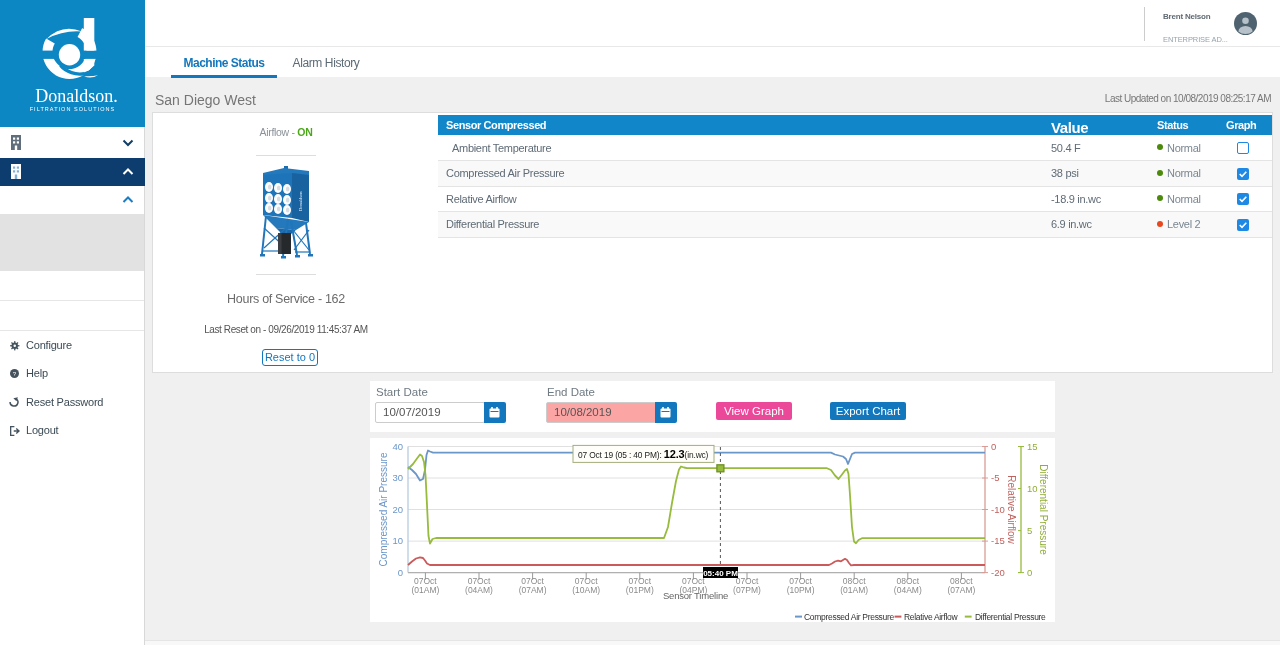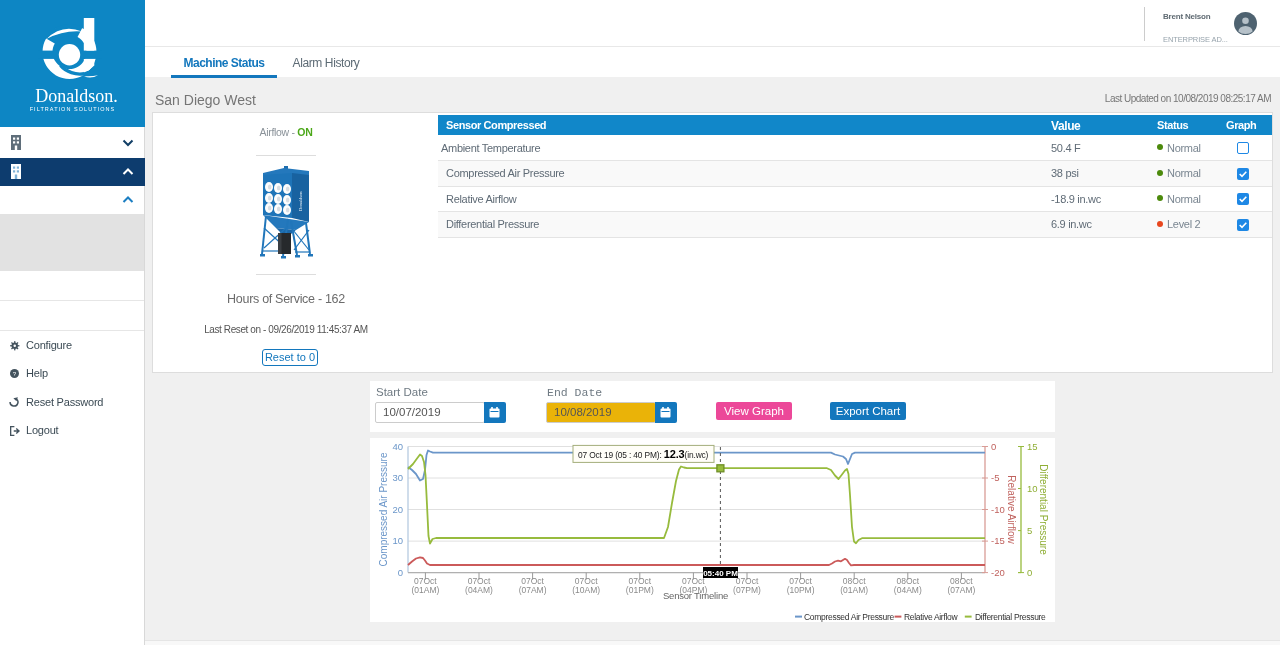--- a/index.html
+++ b/index.html
@@ -183,30 +183,30 @@
     </g>
   </svg>
 
   <div class="abs" style="left:256px; top:274px; width:60px; height:1px; background:#ddd;"></div>
   <div class="abs" style="left:216px; top:292px; width:140px; text-align:center; font-size:12.5px; letter-spacing:-0.3px; color:#6b6b6b;">Hours of Service - 162</div>
   <div class="abs" style="left:186px; top:324px; width:200px; text-align:center; font-size:10px; letter-spacing:-0.4px; color:#555;">Last Reset on - 09/26/2019 11:45:37 AM</div>
   <div class="abs" style="left:262px; top:349px; width:56px; height:17px; border:1px solid #1377bd; border-radius:3px; text-align:center; font-size:11px; color:#1377bd; line-height:15px;">Reset to 0</div>
 
   <div class="abs" style="left:438px; top:115px; width:834px; height:20px; background:#1187c9;"></div>
   <div class="abs" style="left:446px; top:119px; font-size:11px; letter-spacing:-0.4px; font-weight:bold; color:#fff;">Sensor Compressed</div>
-  <div class="abs" style="left:1051px; top:119px; font-size:12px; letter-spacing:-0.4px; font-weight:bold; color:#fff;">Value</div>
+  <div class="abs" style="left:1051px; top:119px; font-size:15px; letter-spacing:-0.4px; font-weight:bold; color:#fff;">Value</div>
   <div class="abs" style="left:1157px; top:119px; font-size:11px; letter-spacing:-0.4px; font-weight:bold; color:#fff;">Status</div>
   <div class="abs" style="left:1226px; top:119px; font-size:11px; letter-spacing:-0.4px; font-weight:bold; color:#fff;">Graph</div>
 
   <div class="abs" style="left:438px; top:135px; width:834px; height:26px; background:#fff; border-bottom:1px solid #e4e4e4;"></div>
   <div class="abs" style="left:438px; top:161px; width:834px; height:26px; background:#f9f9f9; border-bottom:1px solid #e4e4e4;"></div>
   <div class="abs" style="left:438px; top:187px; width:834px; height:25px; background:#fff; border-bottom:1px solid #e4e4e4;"></div>
   <div class="abs" style="left:438px; top:212px; width:834px; height:26px; background:#f9f9f9; border-bottom:1px solid #e4e4e4;"></div>
 
-  <div class="abs" style="left:441px; top:142px; font-size:11px; letter-spacing:-0.3px; color:#5f6b76;">Ambient Temperature</div>
+  <div class="abs" style="left:452px; top:142px; font-size:11px; letter-spacing:-0.3px; color:#5f6b76;">Ambient Temperature</div>
   <div class="abs" style="left:1051px; top:142px; font-size:11px; letter-spacing:-0.3px; color:#5f6b76;">50.4 F</div>
   <div class="abs" style="left:1157px; top:144px; width:6px; height:6px; border-radius:50%; background:#4c8a0c;"></div>
   <div class="abs" style="left:1167px; top:142px; font-size:11px; letter-spacing:-0.3px; color:#7a8691;">Normal</div>
   <div class="abs" style="left:1237px; top:142px; width:12px; height:12px; border:1.5px solid #1e88e5; border-radius:2px; background:#fff;"></div>
 
   <div class="abs" style="left:446px; top:167px; font-size:11px; letter-spacing:-0.3px; color:#5f6b76;">Compressed Air Pressure</div>
   <div class="abs" style="left:1051px; top:167px; font-size:11px; letter-spacing:-0.3px; color:#5f6b76;">38 psi</div>
   <div class="abs" style="left:1157px; top:170px; width:6px; height:6px; border-radius:50%; background:#4c8a0c;"></div>
   <div class="abs" style="left:1167px; top:167px; font-size:11px; letter-spacing:-0.3px; color:#7a8691;">Normal</div>
   <svg class="abs" style="left:1237px; top:168px;" width="12" height="12" viewBox="0 0 12 12">
@@ -235,22 +235,22 @@
   <div class="abs" style="left:370px; top:381px; width:685px; height:51px; background:#fff;"></div>
   <div class="abs" style="left:376px; top:386px; font-size:11.5px; color:#6f7a83;">Start Date</div>
   <div class="abs" style="left:375px; top:402px; width:110px; height:21px; background:#fff; border:1px solid #ccc; border-radius:2px; font-size:11.5px; color:#555; line-height:19px; padding-left:7px;">10/07/2019</div>
   <div class="abs" style="left:484px; top:402px; width:22px; height:21px; background:#1377bd; border-radius:0 2px 2px 0;"></div>
   <svg class="abs" style="left:489px; top:407px;" width="11" height="11" viewBox="0 0 11 11">
       <rect x="0.5" y="1.5" width="10" height="9" rx="1" fill="#fff"></rect>
       <rect x="2.2" y="0" width="1.6" height="3" fill="#fff"></rect>
       <rect x="7.2" y="0" width="1.6" height="3" fill="#fff"></rect>
       <rect x="1.5" y="4" width="8" height="1" fill="#1377bd"></rect>
     </svg>
-  <div class="abs" style="left:547px; top:386px; font-size:11.5px; color:#6f7a83;font-family:Liberation Mono, monospace;">End Date</div>
-  <div class="abs" style="left:546px; top:402px; width:110px; height:21px; background:#eab308; border:1px solid #ccc; border-radius:2px; font-size:11.5px; color:#555; line-height:19px; padding-left:7px;">10/08/2019</div>
+  <div class="abs" style="left:547px; top:386px; font-size:11.5px; color:#6f7a83;">End Date</div>
+  <div class="abs" style="left:546px; top:402px; width:110px; height:21px; background:#fca5a5; border:1px solid #ccc; border-radius:2px; font-size:11.5px; color:#555; line-height:19px; padding-left:7px;">10/08/2019</div>
   <div class="abs" style="left:655px; top:402px; width:22px; height:21px; background:#1377bd; border-radius:0 2px 2px 0;"></div>
   <svg class="abs" style="left:660px; top:407px;" width="11" height="11" viewBox="0 0 11 11">
       <rect x="0.5" y="1.5" width="10" height="9" rx="1" fill="#fff"></rect>
       <rect x="2.2" y="0" width="1.6" height="3" fill="#fff"></rect>
       <rect x="7.2" y="0" width="1.6" height="3" fill="#fff"></rect>
       <rect x="1.5" y="4" width="8" height="1" fill="#1377bd"></rect>
     </svg>
   <div class="abs" style="left:716px; top:402px; width:76px; height:18px; background:#ec4899; border-radius:2px; text-align:center; font-size:11.5px; color:#fff; line-height:18px;">View Graph</div>
   <div class="abs" style="left:830px; top:402px; width:76px; height:18px; background:#1377bd; border-radius:2px; text-align:center; font-size:11.5px; color:#fff; line-height:18px;">Export Chart</div>
 

